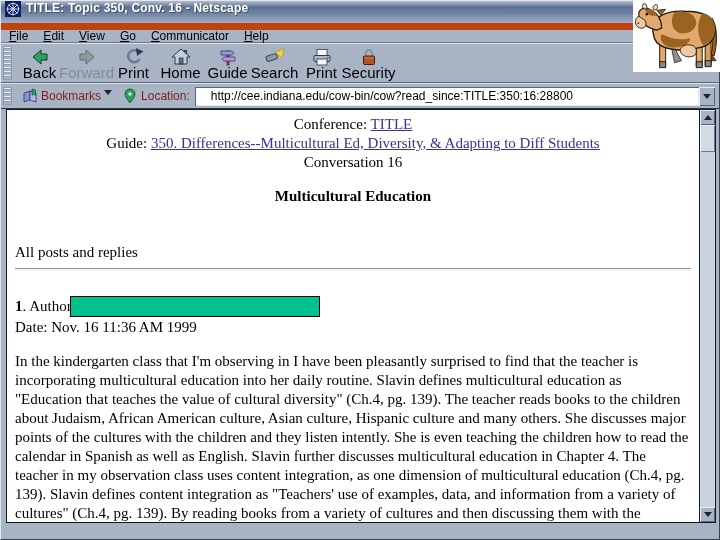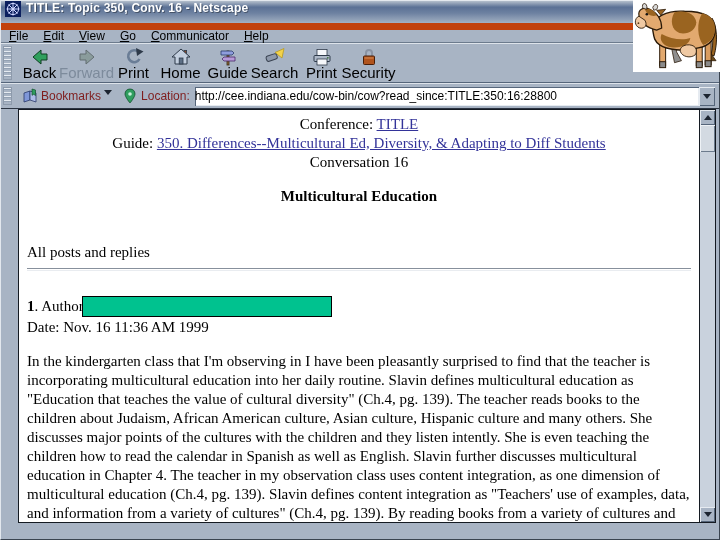--- a/index.html
+++ b/index.html
@@ -36,34 +36,34 @@
   .tb-btn.disabled .tb-ico { filter: grayscale(80%); opacity: .55; }
 
   
   .locbar { height: 26px; display: flex; align-items: center; padding: 2px 4px 2px 2px;
     border-top: 1px solid #dde3ea; border-bottom: 1px solid #2b3442; background: #a8b4c4; }
   .locbar .grip { height: 18px; }
   .bm-ico, .loc-ico { width: 16px; height: 16px; margin: 0 3px 0 6px; flex: none; }
   .bm-label, .loc-label { font-size: 12px; color: #7f1d1d; white-space: nowrap; }
   .dd-tri { width: 0; height: 0; border-left: 4px solid transparent; border-right: 4px solid transparent;
     border-top: 5px solid #1c2430; margin: -8px 4px 0 3px; }
-  .url-input { flex: 1; height: 19px; margin-left: 5px; border: none; padding: 1px 0;
+  .url-input { flex: 1; height: 19px; margin-left: 5px; border: none; padding: 1px 16px;
     font-family: "Liberation Sans", sans-serif; font-size: 12px; color: #000; background: #fff;
     box-shadow: inset 1px 1px 0 #55657a, inset -1px -1px 0 #e6ebf1; outline: none; }
   .url-dd { width: 16px; height: 19px; background: #a8b4c4; display: flex; align-items: center;
     justify-content: center; cursor: pointer;
     box-shadow: inset 1px 1px 0 #e6ebf1, inset -1px -1px 0 #55657a; }
   .url-dd i { width: 0; height: 0; border-left: 4px solid transparent; border-right: 4px solid transparent;
     border-top: 5px solid #1c2430; }
 
   
   .content-row { height: 414px; display: flex; background: #a8b4c4; padding: 0 3px 0 5px; }
   .page { flex: 1; background: #ffffff; border: 1px solid #141a22; overflow: hidden;
     font-family: "Liberation Serif", "DejaVu Serif", serif; font-size: 15px; color: #000;
-    padding: 5px 8px 8px 8px; margin-left: 12px; }
+    padding: 5px 8px 8px 8px; }
   .center-line { text-align: center; line-height: 19px; }
   .page a { color: #333399; text-decoration: underline; cursor: pointer; }
   h1.page-heading { text-align: center; font-size: 15px; font-weight: bold; margin-top: 16px; }
   .subhead { margin-top: 38px; line-height: 19px; }
   hr.rule { border: none; border-top: 1px solid #87909c; border-bottom: 1px solid #e9ecf0;
     height: 3px; margin: 6px 0 0 0; background: transparent; }
   .post-header { margin-top: 24px; line-height: 22px; white-space: nowrap; }
   .post-header b { font-weight: bold; }
   .redact { display: inline-block; width: 250px; height: 21px; background: #00C28F;
     border: 1px solid #000; vertical-align: -6px; margin-left: -6px; position: relative; }

